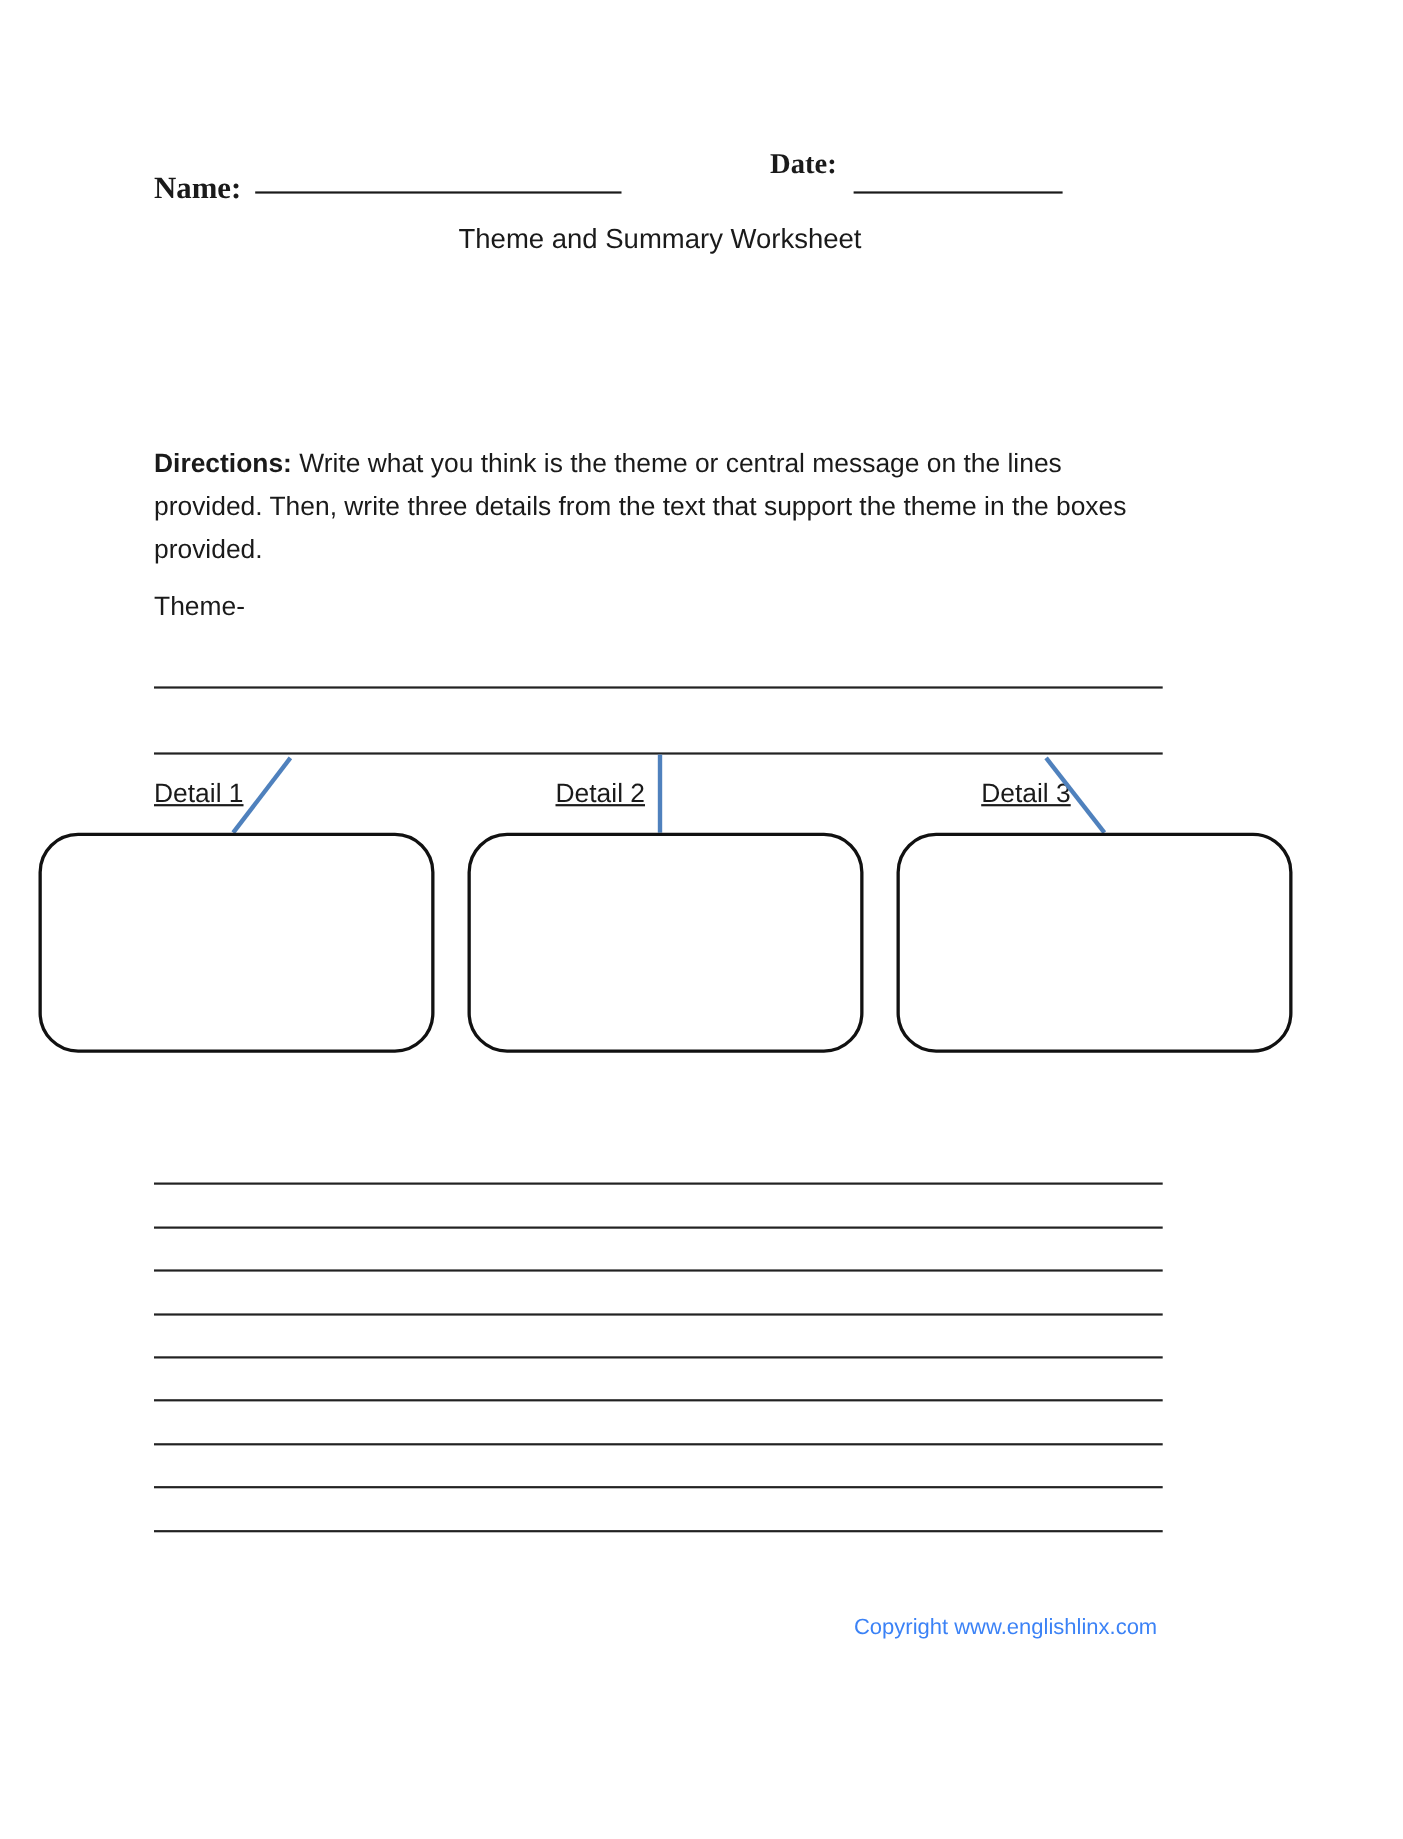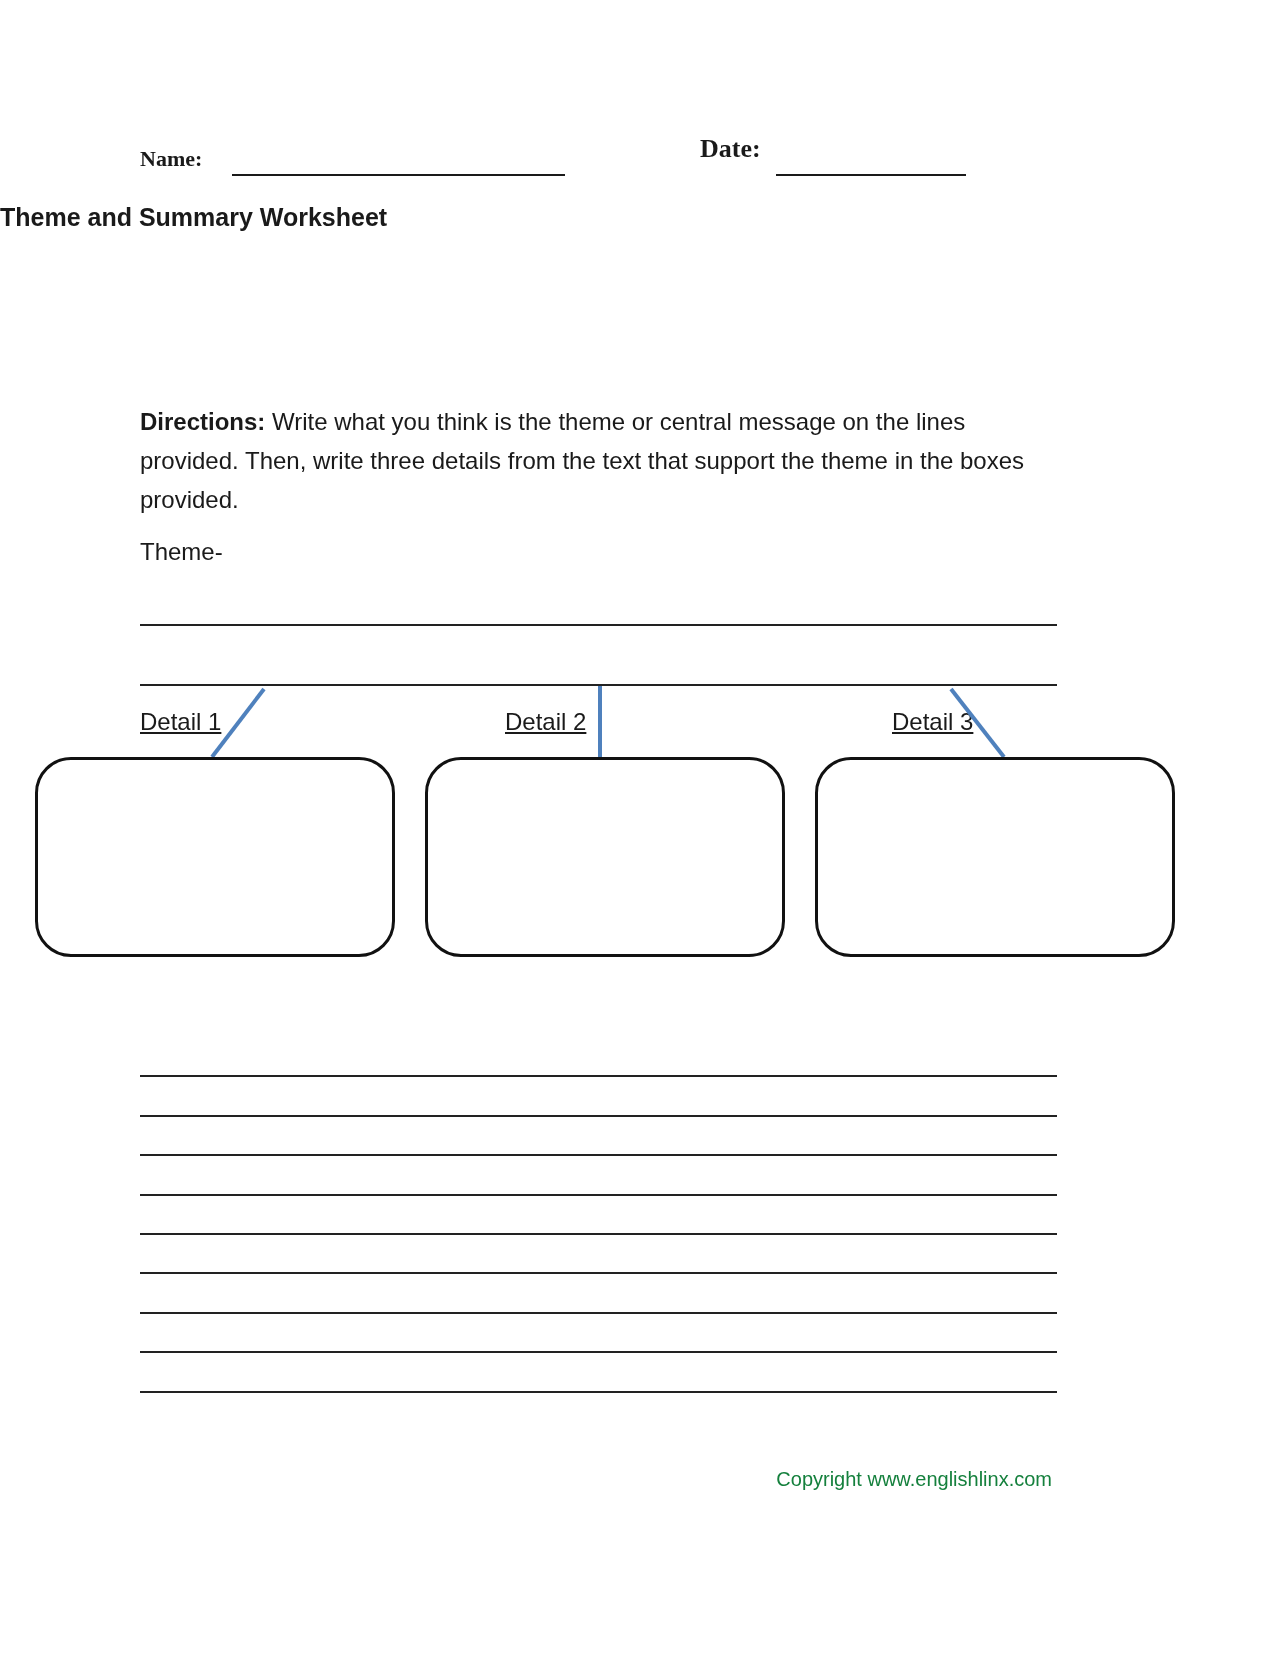--- a/index.html
+++ b/index.html
@@ -10,28 +10,28 @@
     position: relative;
     width: 1275px;
     height: 1672px;
     background: #ffffff;
     overflow: hidden;
   }
 
   .serif { font-family: "Liberation Serif", serif; font-weight: bold; }
 
   
-  .name-label { position: absolute; left: 140px; top: 146px; font-size: 22px; }
+  .name-label { position: absolute; left: 140px; top: 156px; font-size: 28px; }
   .name-line  { position: absolute; left: 232px; top: 150px; width: 333px; height: 26px; border-bottom: 2px solid #1a1a1a; }
   .date-label { position: absolute; left: 700px; top: 134px; font-size: 26px; }
   .date-line  { position: absolute; left: 776px; top: 150px; width: 190px; height: 26px; border-bottom: 2px solid #1a1a1a; }
 
   .page-title {
     position: absolute; left: 0; top: 203px; width: 1200px;
-    font-size: 25px; font-weight: bold;
+    text-align: center; font-size: 25px; font-weight: normal;
   }
 
   
   .intro-box {
     position: absolute; left: 98px; top: 263px; width: 1054px; min-height: 104px;
     border: 3px solid #111111; border-radius: 24px;
     padding: 11px 20px 11px 20px;
     font-size: 24px; line-height: 38px;
   }
 
@@ -66,21 +66,21 @@
   .directions-summary {
     position: absolute; left: 140px; top: 995px; width: 905px;
     font-size: 24px; line-height: 39px;
   }
 
   .summary-lines { position: absolute; left: 140px; top: 1038px; width: 917px; }
   .summary-line { height: 39.4px; border-bottom: 2px solid #222222; }
 
   .copyright {
     position: absolute; left: 140px; top: 1468px; width: 912px;
-    text-align: right; font-size: 20px; color: #15803d;
+    text-align: right; font-size: 20px; color: #3b82f6;
   }
 </style>
 </head>
 <body>
 
 <div class="page">
 
   <span class="name-label serif">Name:</span>
   <span class="name-line"></span>
   <span class="date-label serif">Date:</span>

